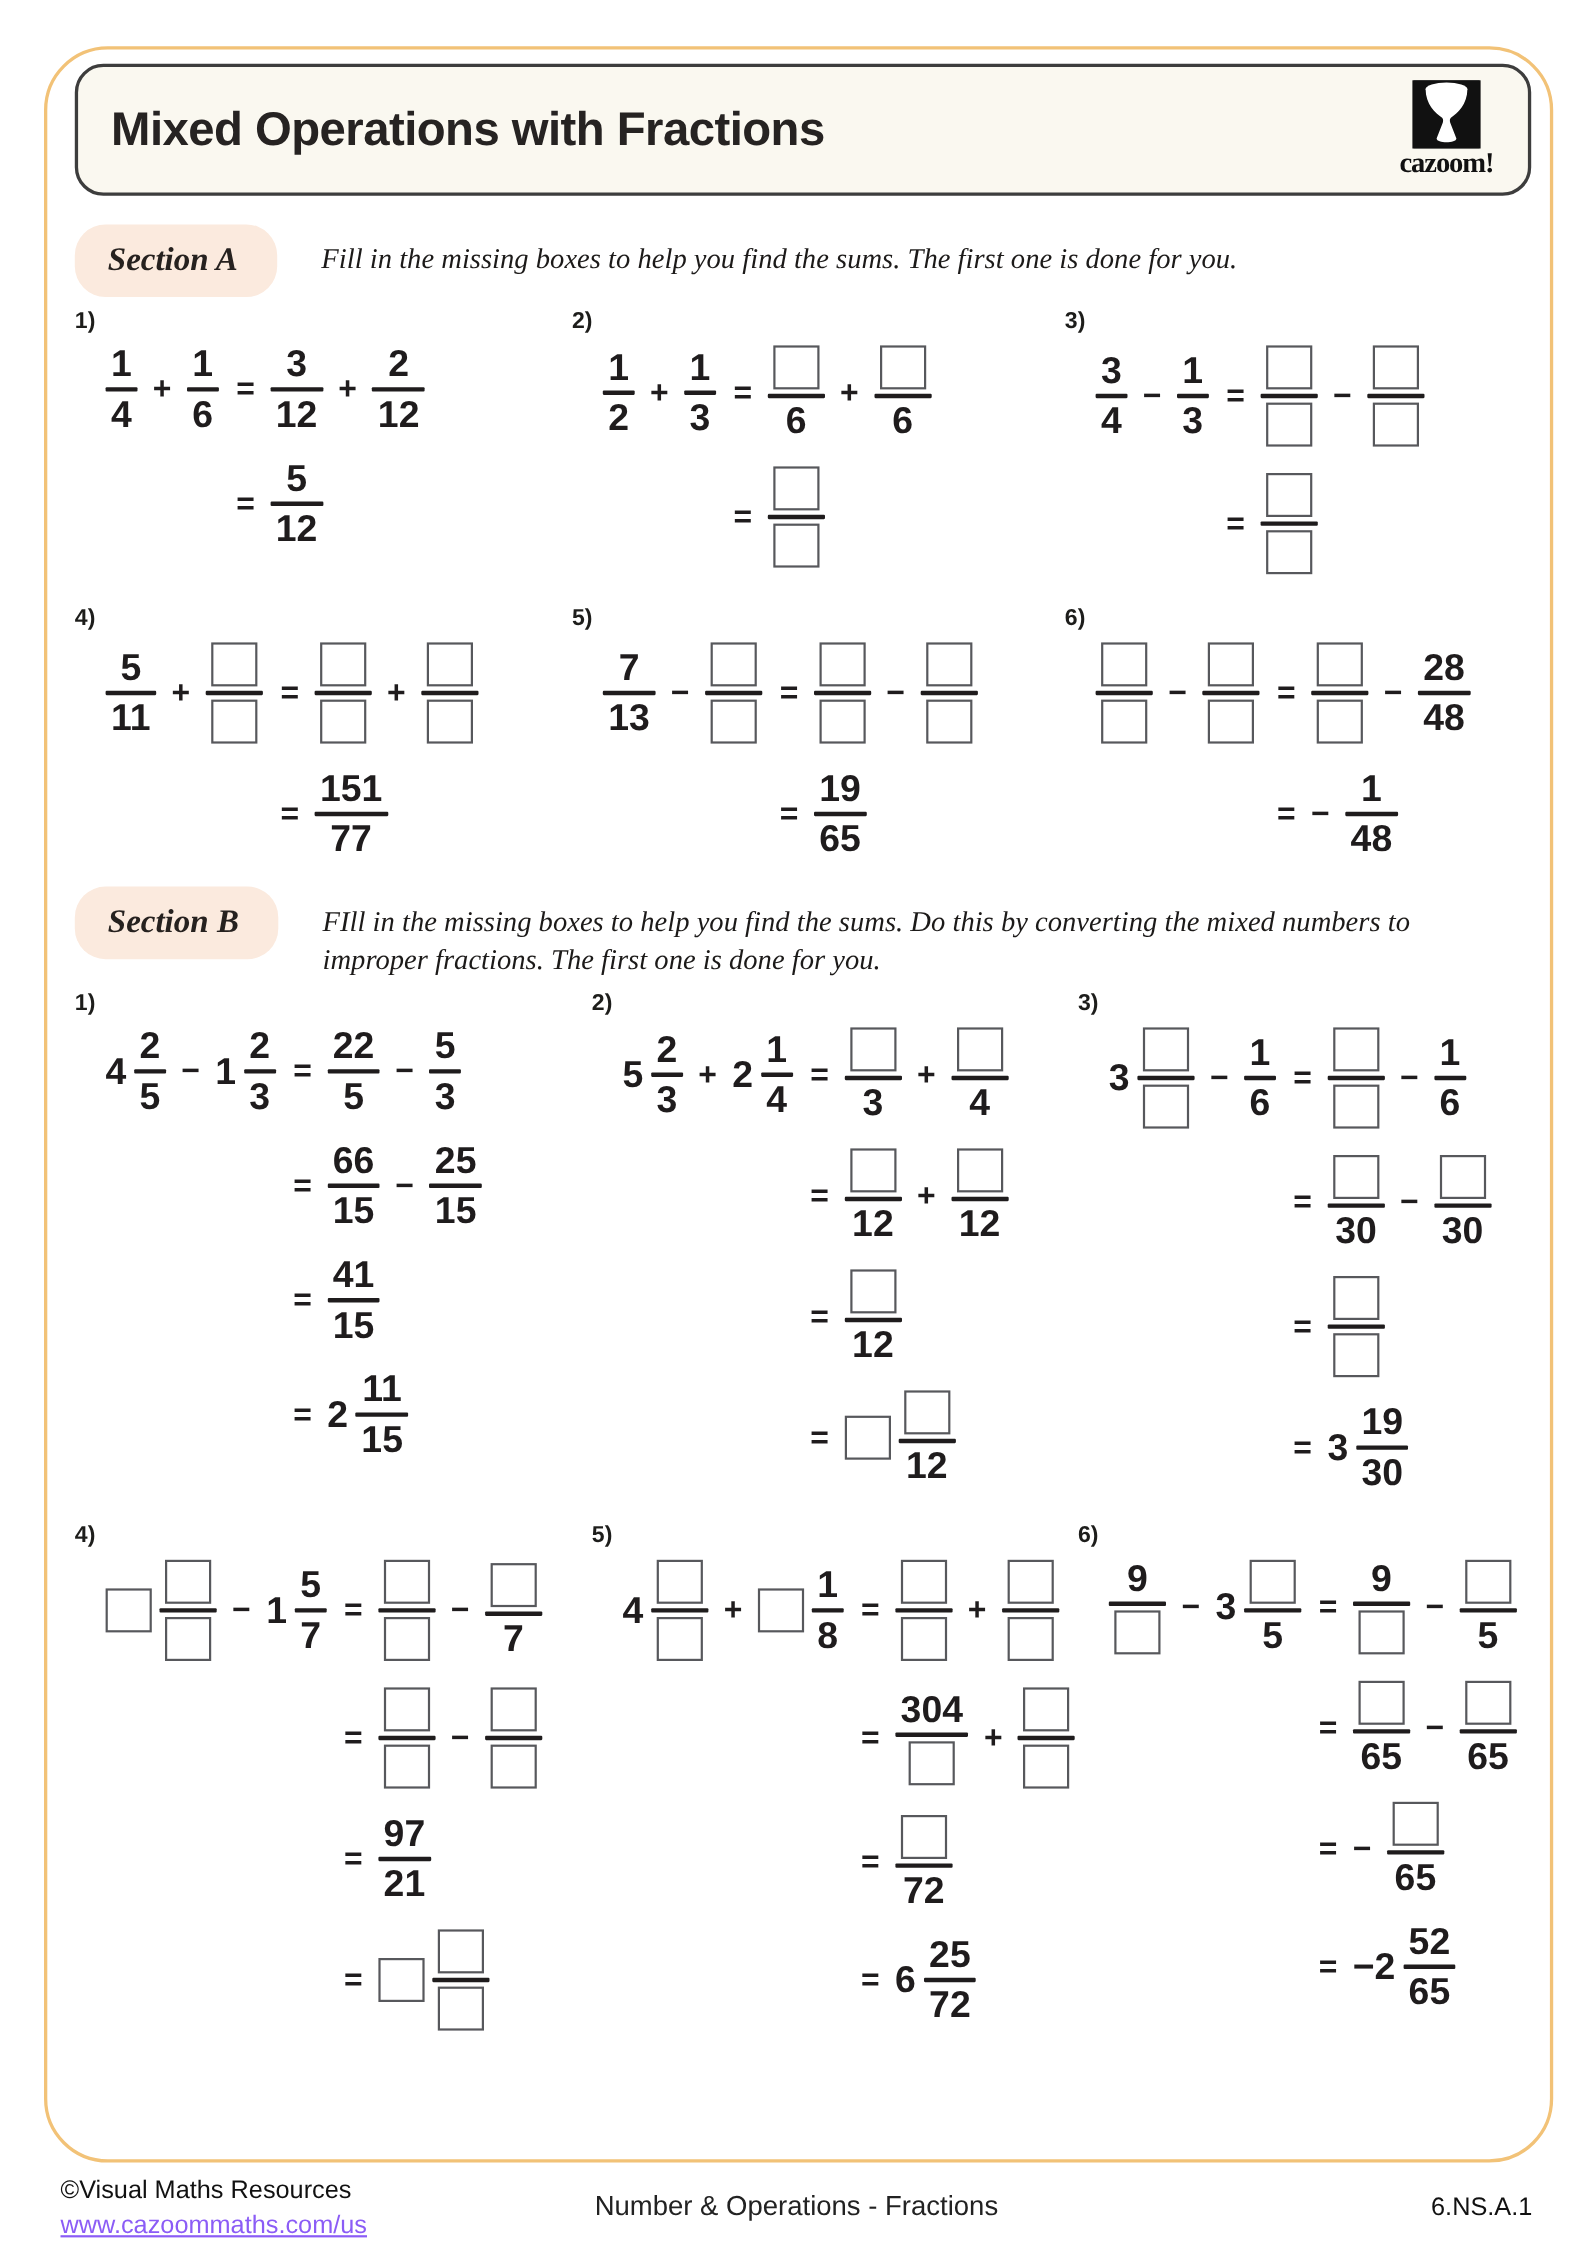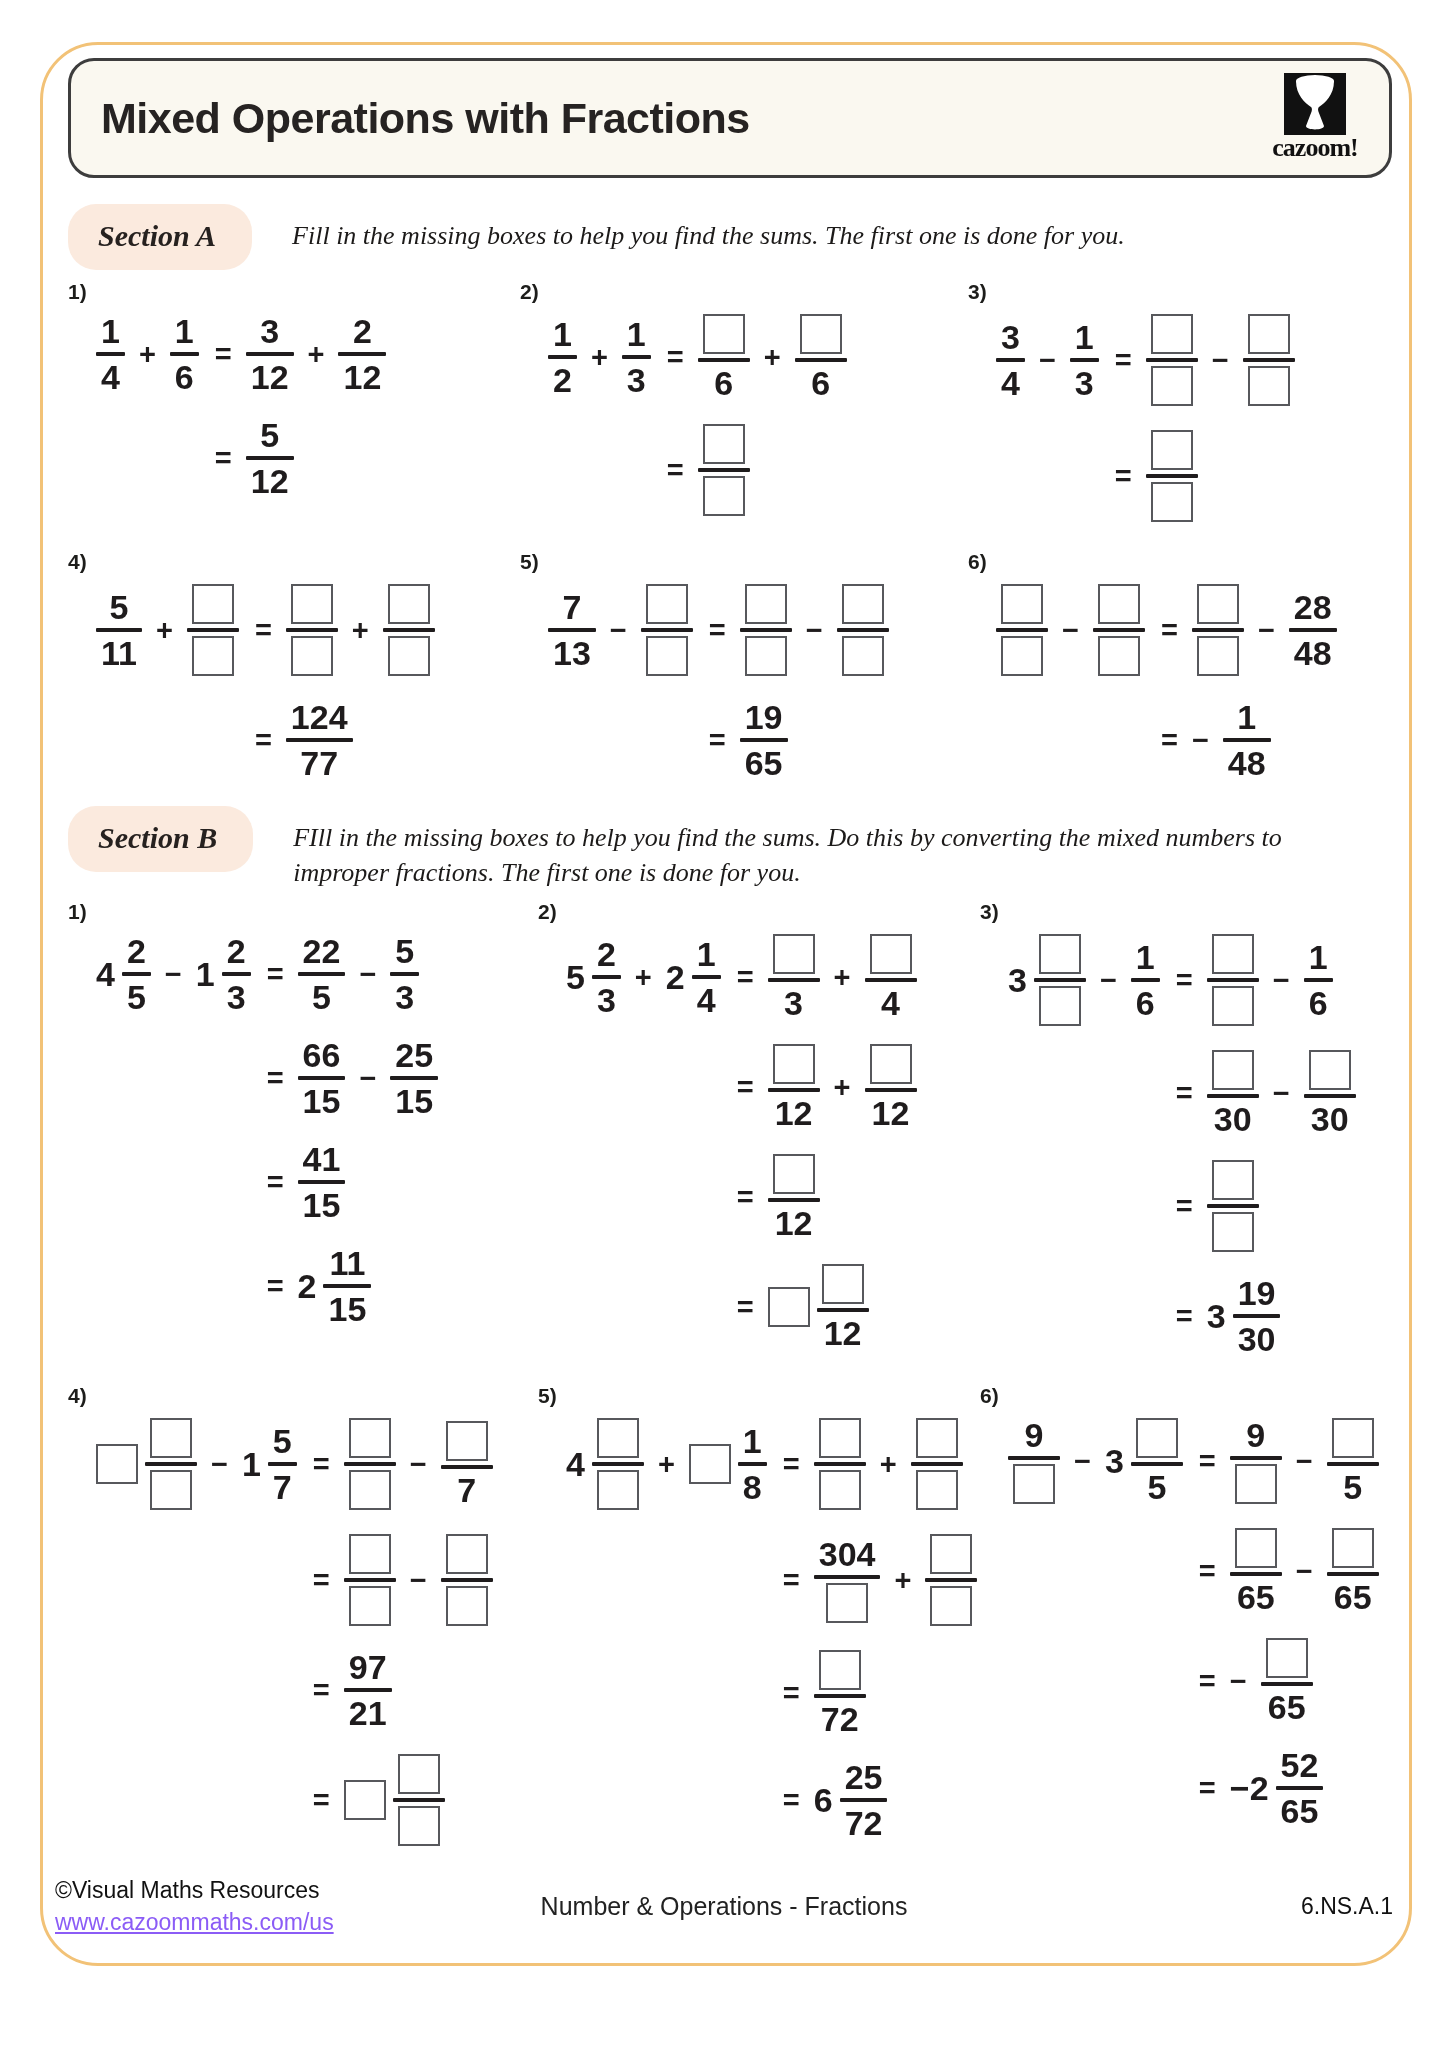--- a/index.html
+++ b/index.html
@@ -42,21 +42,21 @@
   .val{font-size:34px;font-weight:700;line-height:1;color:#1f1c1d;}
   .op,.eqsign{font-size:29px;font-weight:700;color:#1f1c1d;line-height:1;}
   .eqsign{margin-left:2px;}
   .frac{display:inline-flex;flex-direction:column;align-items:center;}
   .fpart{display:flex;justify-content:center;padding:0 5px;}
   .fbar{align-self:stretch;height:4px;background:#1f1c1d;margin:4px 0;border-radius:1px;}
   .box{width:42px;height:40px;background:#fff;border:2px solid #57585c;box-sizing:border-box;}
   .mixed{display:inline-flex;align-items:center;gap:7px;}
 
   
-  .footer{position:absolute;left:55px;top:1874px;width:1338px;display:grid;
+  .footer{position:absolute;left:55px;top:1974px;width:1338px;display:grid;
           grid-template-columns:1fr auto 1fr;align-items:center;}
   .f-left{font-size:23px;line-height:1.4;color:#111;}
   .f-url{color:#8b5cf6;text-decoration:underline;font-size:23px;display:inline-block;}
   .f-center{font-size:25px;color:#222;text-align:center;}
   .f-right{font-size:23px;color:#111;text-align:right;}
 </style>
 </head>
 <body>
 
 <div class="page">
@@ -317,21 +317,21 @@
                       <div class="box"></div>
                     </span>
                   </span>
                 </div>
                 <div class="cell lhs">
                   <span class="eqsign">=</span>
                 </div>
                 <div class="cell rhs">
                   <span class="frac">
                     <span class="fpart">
-                      <span class="val">124</span>
+                      <span class="val">151</span>
                     </span>
                     <span class="fbar"></span>
                     <span class="fpart">
                       <span class="val">77</span>
                     </span>
                   </span>
                 </div>
               </div>
             </div>
             <div class="prob">

